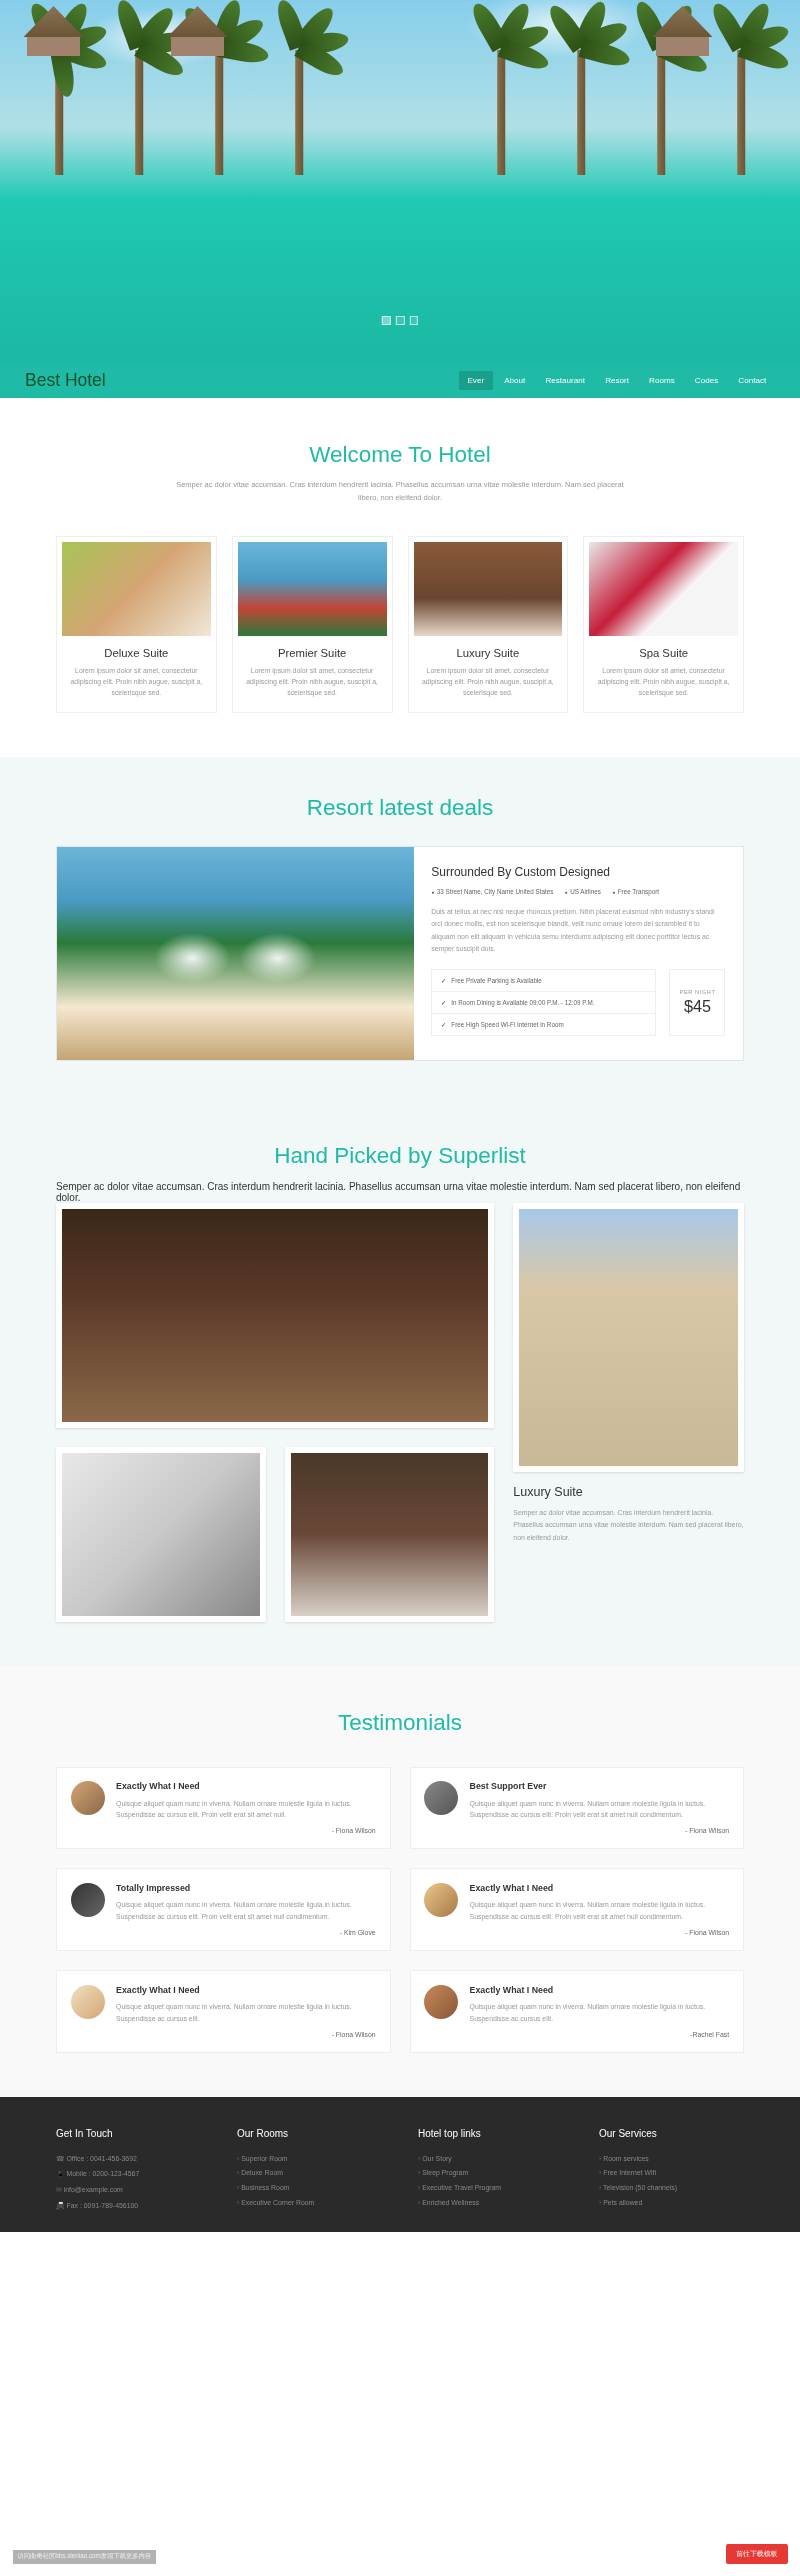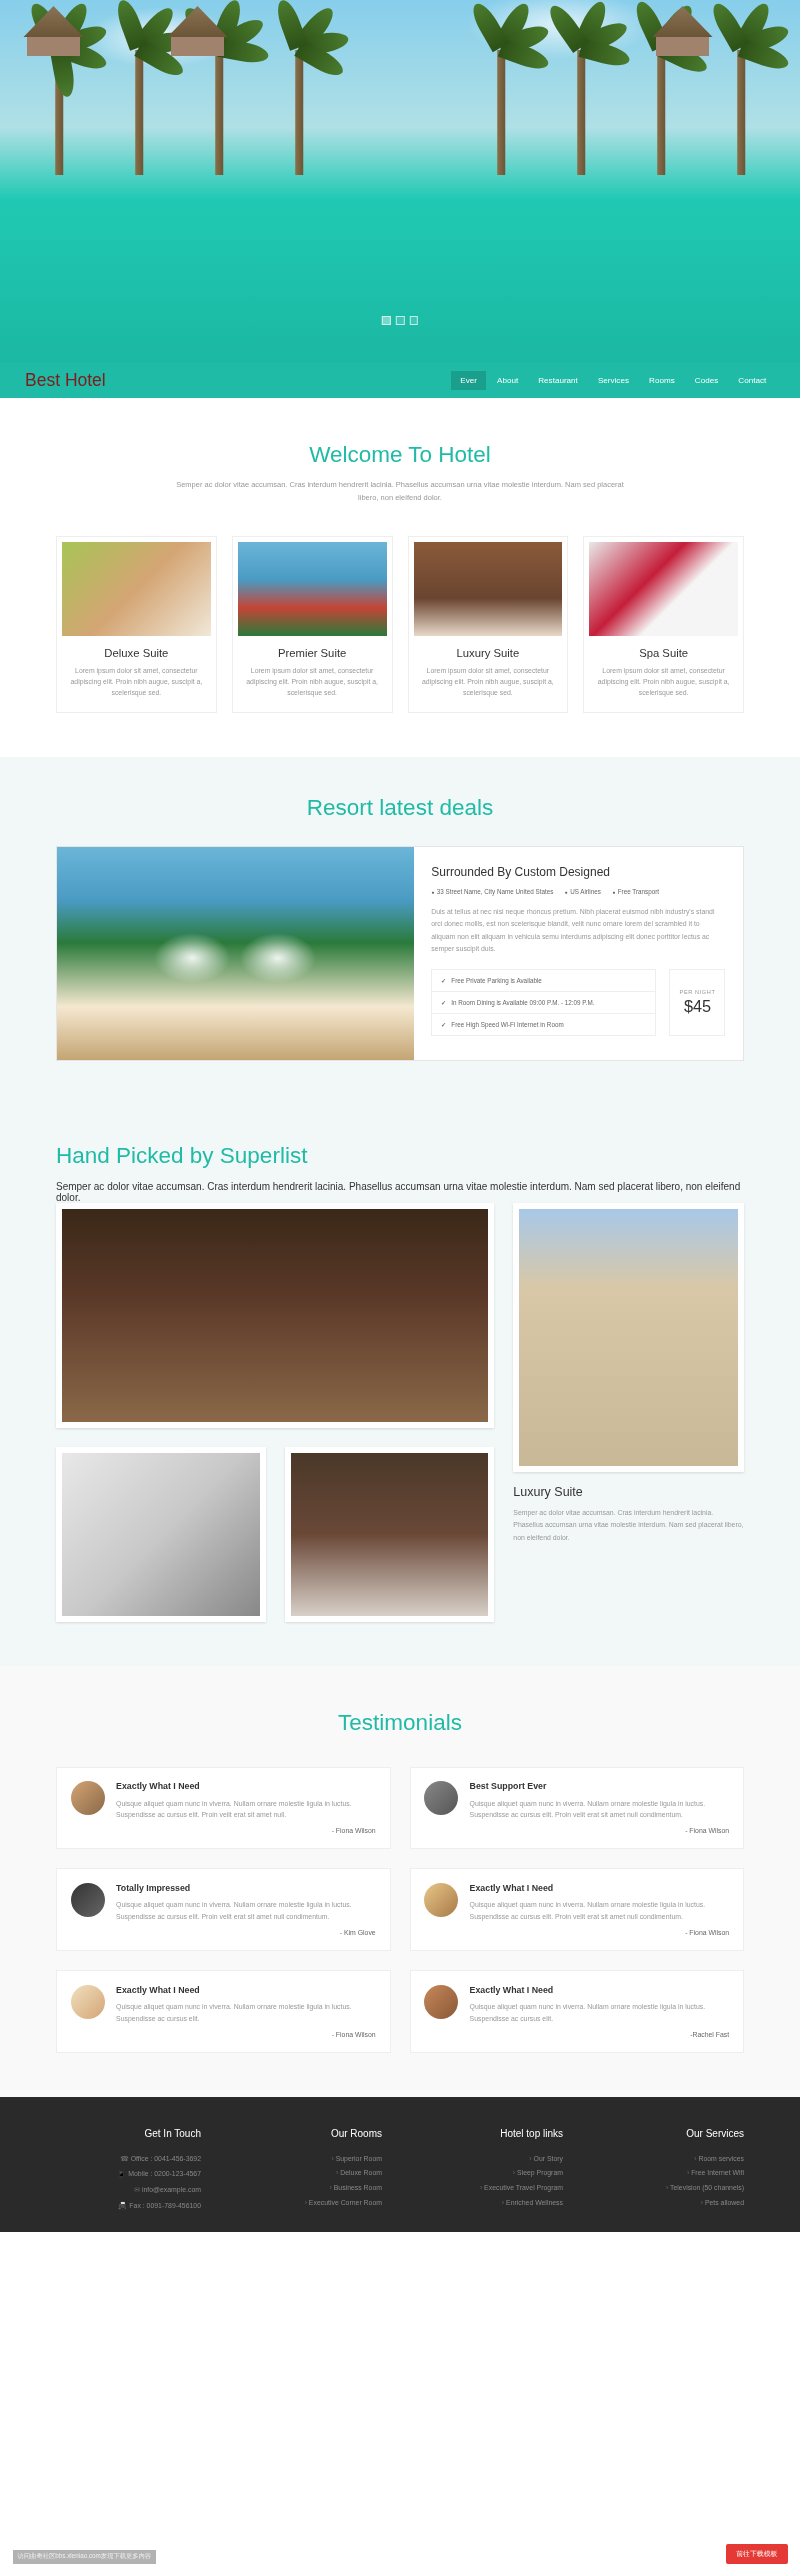--- a/index.html
+++ b/index.html
@@ -23,21 +23,21 @@
 .hut1 { left: 2%; }
 .hut2 { left: 20%; }
 .hut3 { right: 10%; }
 .hut-roof { width: 100%; height: 31px; background: linear-gradient(180deg, #8b7355, #6b5537); clip-path: polygon(10% 100%, 50% 0%, 90% 100%); }
 .hut-body { width: 70%; height: 19px; margin: 0 auto; background: #a0826d; }
 .hero h1 { color: #fff; font-size: 30px; font-weight: 400; text-shadow: 0 1.3px 5px rgba(0,0,0,0.25); z-index: 10; position: relative; top: -63px; }
 .dots { position: absolute; bottom: 38px; left: 50%; transform: translateX(-50%); display: flex; gap: 5px; z-index: 10; }
 .dot { width: 8.8px; height: 8.8px; border: 0.6px solid rgba(255,255,255,0.7); background: rgba(255,255,255,0.15); }
 .dot.active { background: rgba(255,255,255,0.4); }
 .nav { background: #1fbba6; height: 35px; display: flex; align-items: center; padding: 0 25px; }
-.nav .brand { color: #7f1d1d; font-size: 17.5px; font-weight: 300; flex: 1; }
+.nav .brand { color: #14532d; font-size: 17.5px; font-weight: 300; flex: 1; }
 .nav ul { list-style: none; display: flex; gap: 2.5px; }
 .nav ul li a { color: #fff; text-decoration: none; font-size: 8.1px; padding: 5px 8.8px; display: block; }
 .nav ul li a.active { background: rgba(0,0,0,0.15); }
 .container { max-width: 713px; margin: 0 auto; padding: 0 12.5px; }
 .section { padding: 44px 0; }
 .section h2 { text-align: center; color: #1fbba6; font-size: 22.5px; font-weight: 400; margin-bottom: 11.3px; }
 .section .subtitle { text-align: center; color: #999; font-size: 7.5px; line-height: 1.7; max-width: 451px; margin: 0 auto 31px; }
 .suites { display: grid; grid-template-columns: repeat(4, 1fr); gap: 15px; }
 .suite-card { text-align: center; border: 0.6px solid #eee; padding: 5px 5px 13.8px; }
 .suite-img { width: 100%; height: 94px; background: linear-gradient(135deg, #888, #aaa); }
@@ -82,21 +82,21 @@
 .test-avatar.a2 { background: linear-gradient(135deg, #888, #555); }
 .test-avatar.a3 { background: linear-gradient(135deg, #333, #666); }
 .test-avatar.a4 { background: linear-gradient(135deg, #e8c888, #a87848); }
 .test-avatar.a5 { background: linear-gradient(135deg, #f0e0c0, #d4a574); }
 .test-avatar.a6 { background: linear-gradient(135deg, #c88858, #885838); }
 .test-body { flex: 1; }
 .test-body h4 { font-size: 8.8px; font-weight: 600; margin-bottom: 6.3px; }
 .test-body p { font-size: 6.9px; color: #999; line-height: 1.7; margin-bottom: 6.3px; }
 .test-body .author { font-size: 6.9px; color: #666; text-align: right; }
 .footer { background: #2a2a2a; color: #aaa; padding: 31px 0 19px; }
-.footer-grid { display: grid; grid-template-columns: repeat(4, 1fr); gap: 36px; text-align: right; }
+.footer-grid { display: grid; grid-template-columns: repeat(4, 1fr); gap: 36px; }
 .footer h4 { color: #fff; font-size: 10px; font-weight: 400; margin-bottom: 12.5px; }
 .footer ul { list-style: none; }
 .footer ul li { font-size: 6.9px; color: #888; padding: 3.8px 0; }
 .footer ul li::before { content: '› '; color: #666; }
 .footer .contact li::before { content: '☎ '; }
 .footer .contact li:nth-child(2)::before { content: '📱 '; }
 .footer .contact li:nth-child(3)::before { content: '✉ '; }
 .footer .contact li:nth-child(4)::before { content: '📠 '; }
 .float-btn { position: fixed; background: #e53935; color: #fff; font-size: 6.9px; padding: 5px 10px; border-radius: 1.9px; z-index: 100; }
 .float-btn.right { bottom: 12.5px; right: 12.5px; }
@@ -207,21 +207,21 @@
     <li>
         <a href="#" class="active">Ever</a>
       </li>
     <li>
         <a href="#">About</a>
       </li>
     <li>
         <a href="#">Restaurant</a>
       </li>
     <li>
-        <a href="#">Services</a>
+        <a href="#">Resort</a>
       </li>
     <li>
         <a href="#">Rooms</a>
       </li>
     <li>
         <a href="#">Codes</a>
       </li>
     <li>
         <a href="#">Contact</a>
       </li>
@@ -281,21 +281,21 @@
             <div class="price">$45</div>
           </div>
         </div>
       </div>
     </div>
   </div>
 </section>
 
 <section class="handpick-section">
   <div class="container">
-    <h2 style="color:#1fbba6;font-size:22.5px;font-weight:400;margin-bottom:11.3px">Hand Picked by Superlist</h2>
+    <h2 style="text-align:center;color:#1fbba6;font-size:22.5px;font-weight:400;margin-bottom:11.3px">Hand Picked by Superlist</h2>
     <p class="subtitle">Semper ac dolor vitae accumsan. Cras interdum hendrerit lacinia. Phasellus accumsan urna vitae molestie interdum. Nam sed placerat libero, non eleifend dolor.</p>
     <div class="hp-grid">
       <div class="hp-left">
         <div class="hp-img bar hp-left-top"></div>
         <div class="hp-img cafe"></div>
         <div class="hp-img kitchen"></div>
       </div>
       <div class="hp-right">
         <div class="hp-img building"></div>
         <h3>Luxury Suite</h3>

